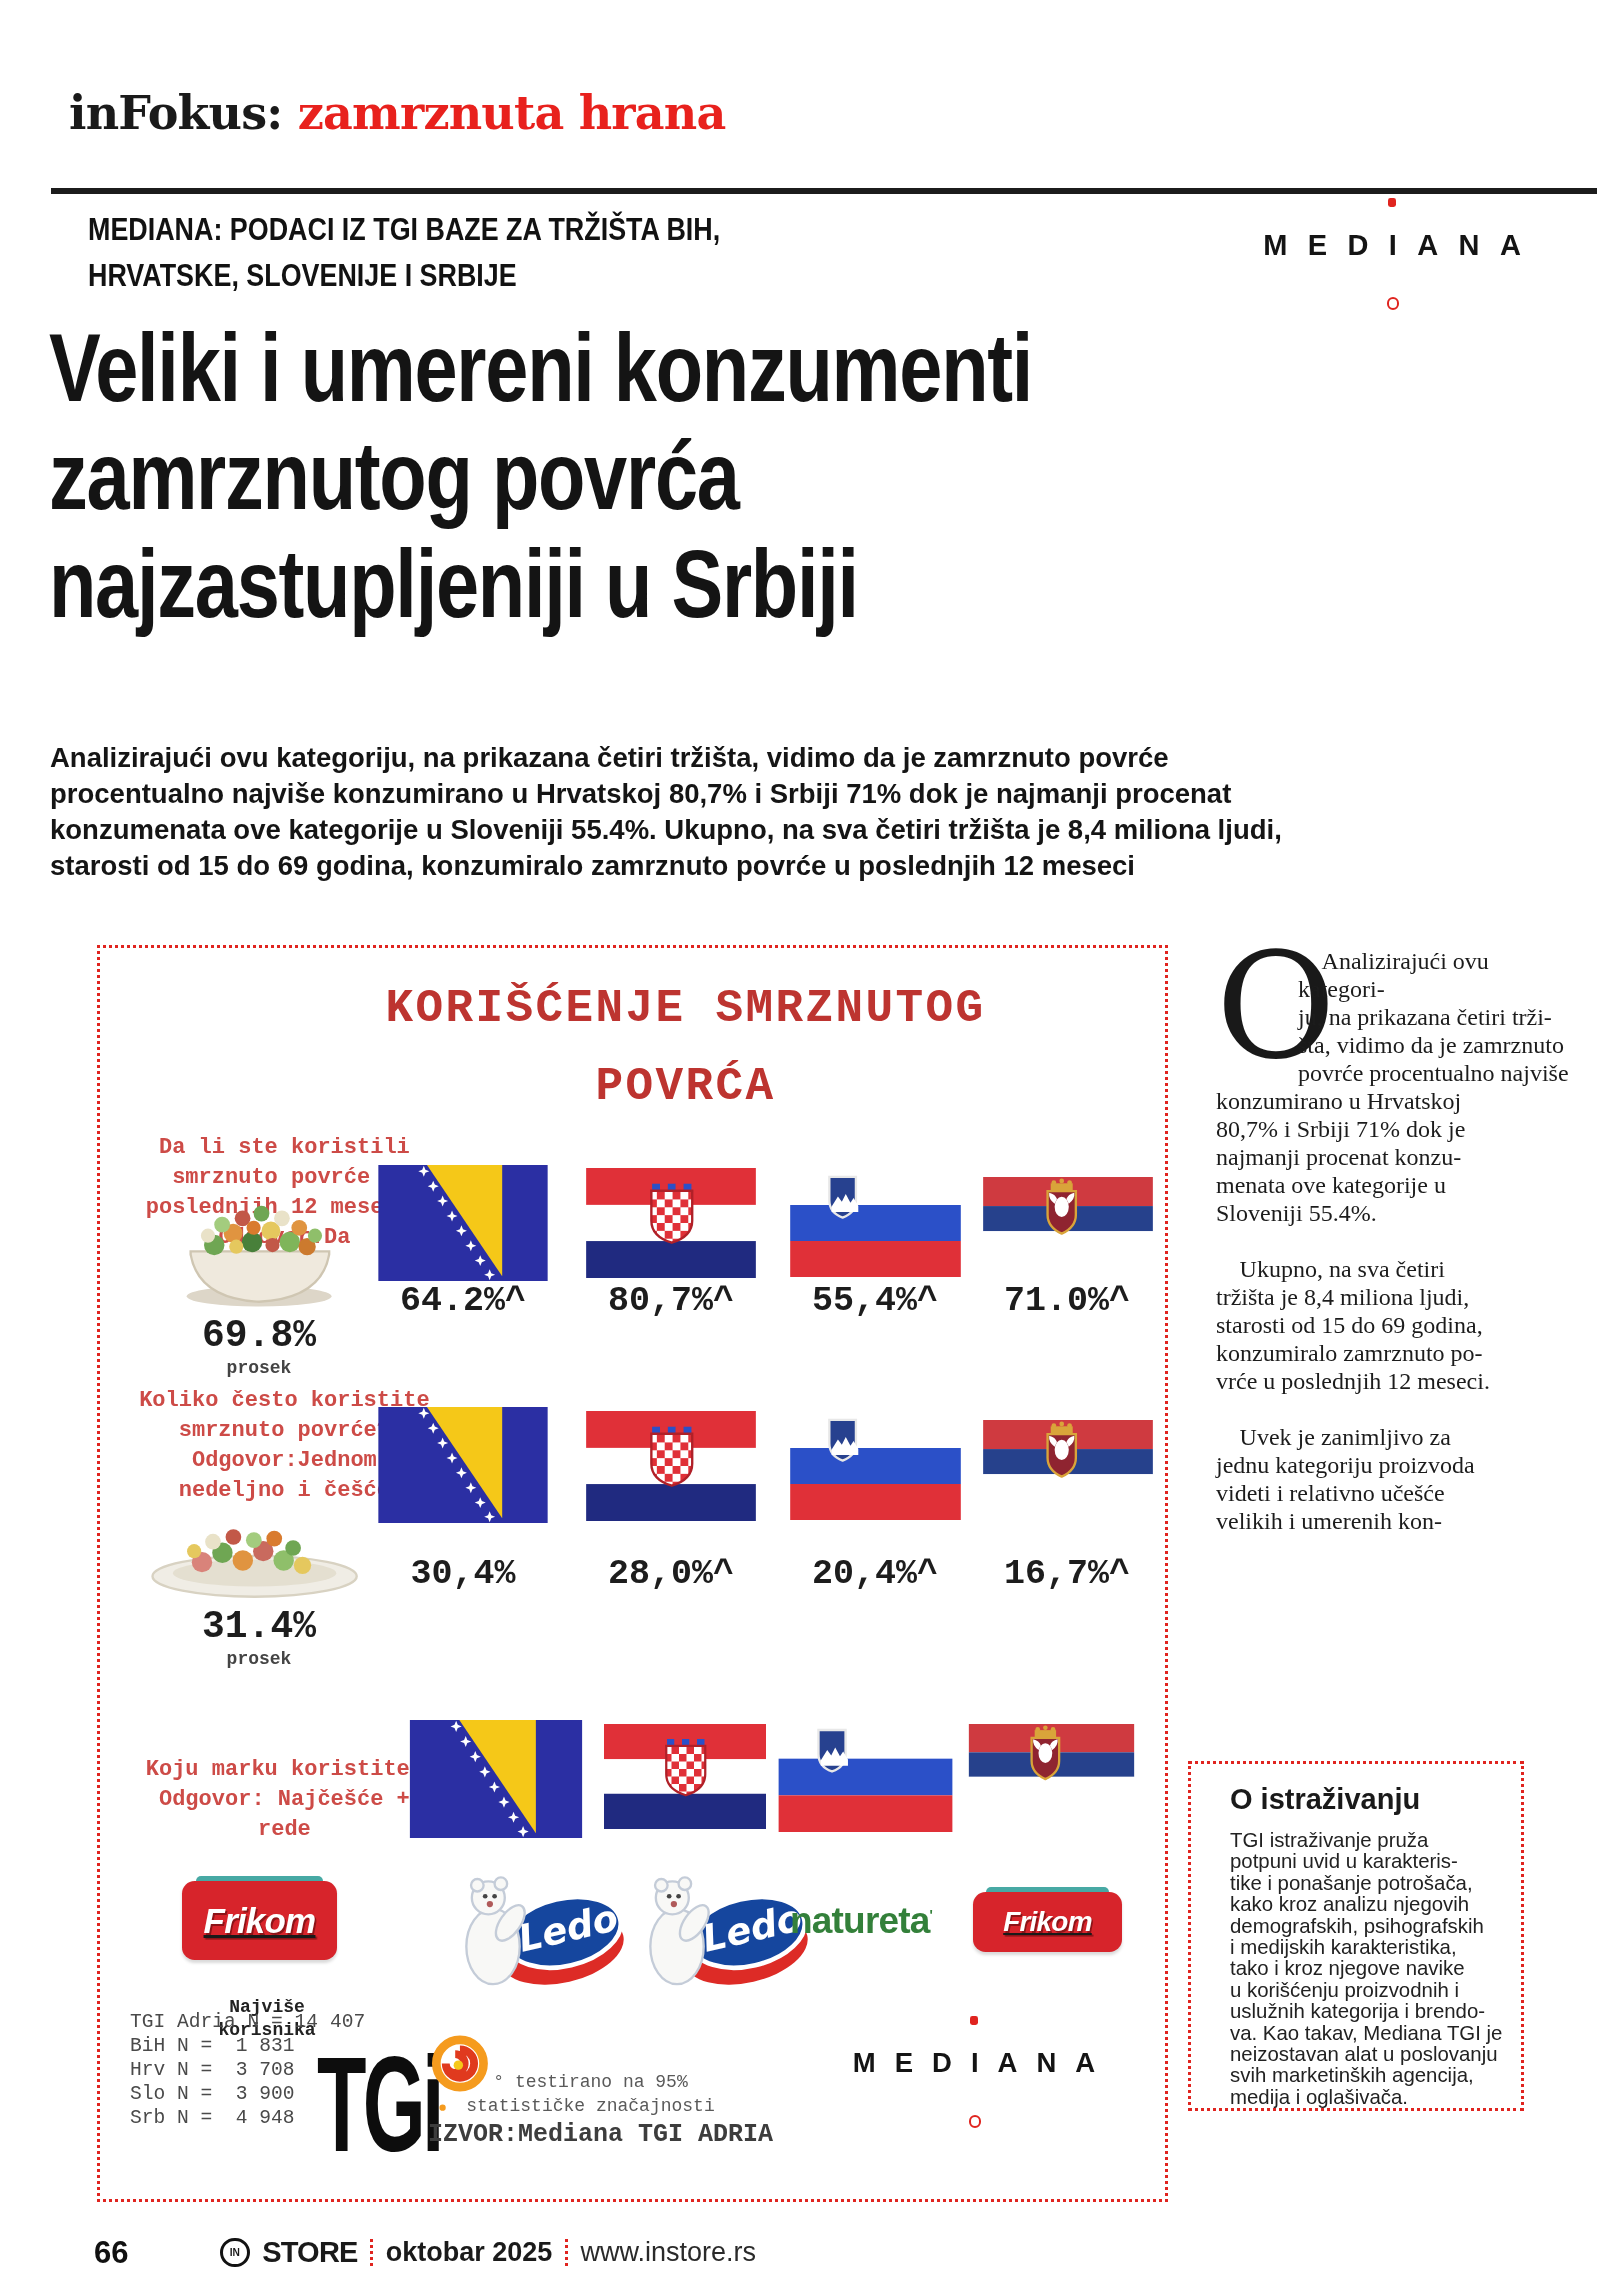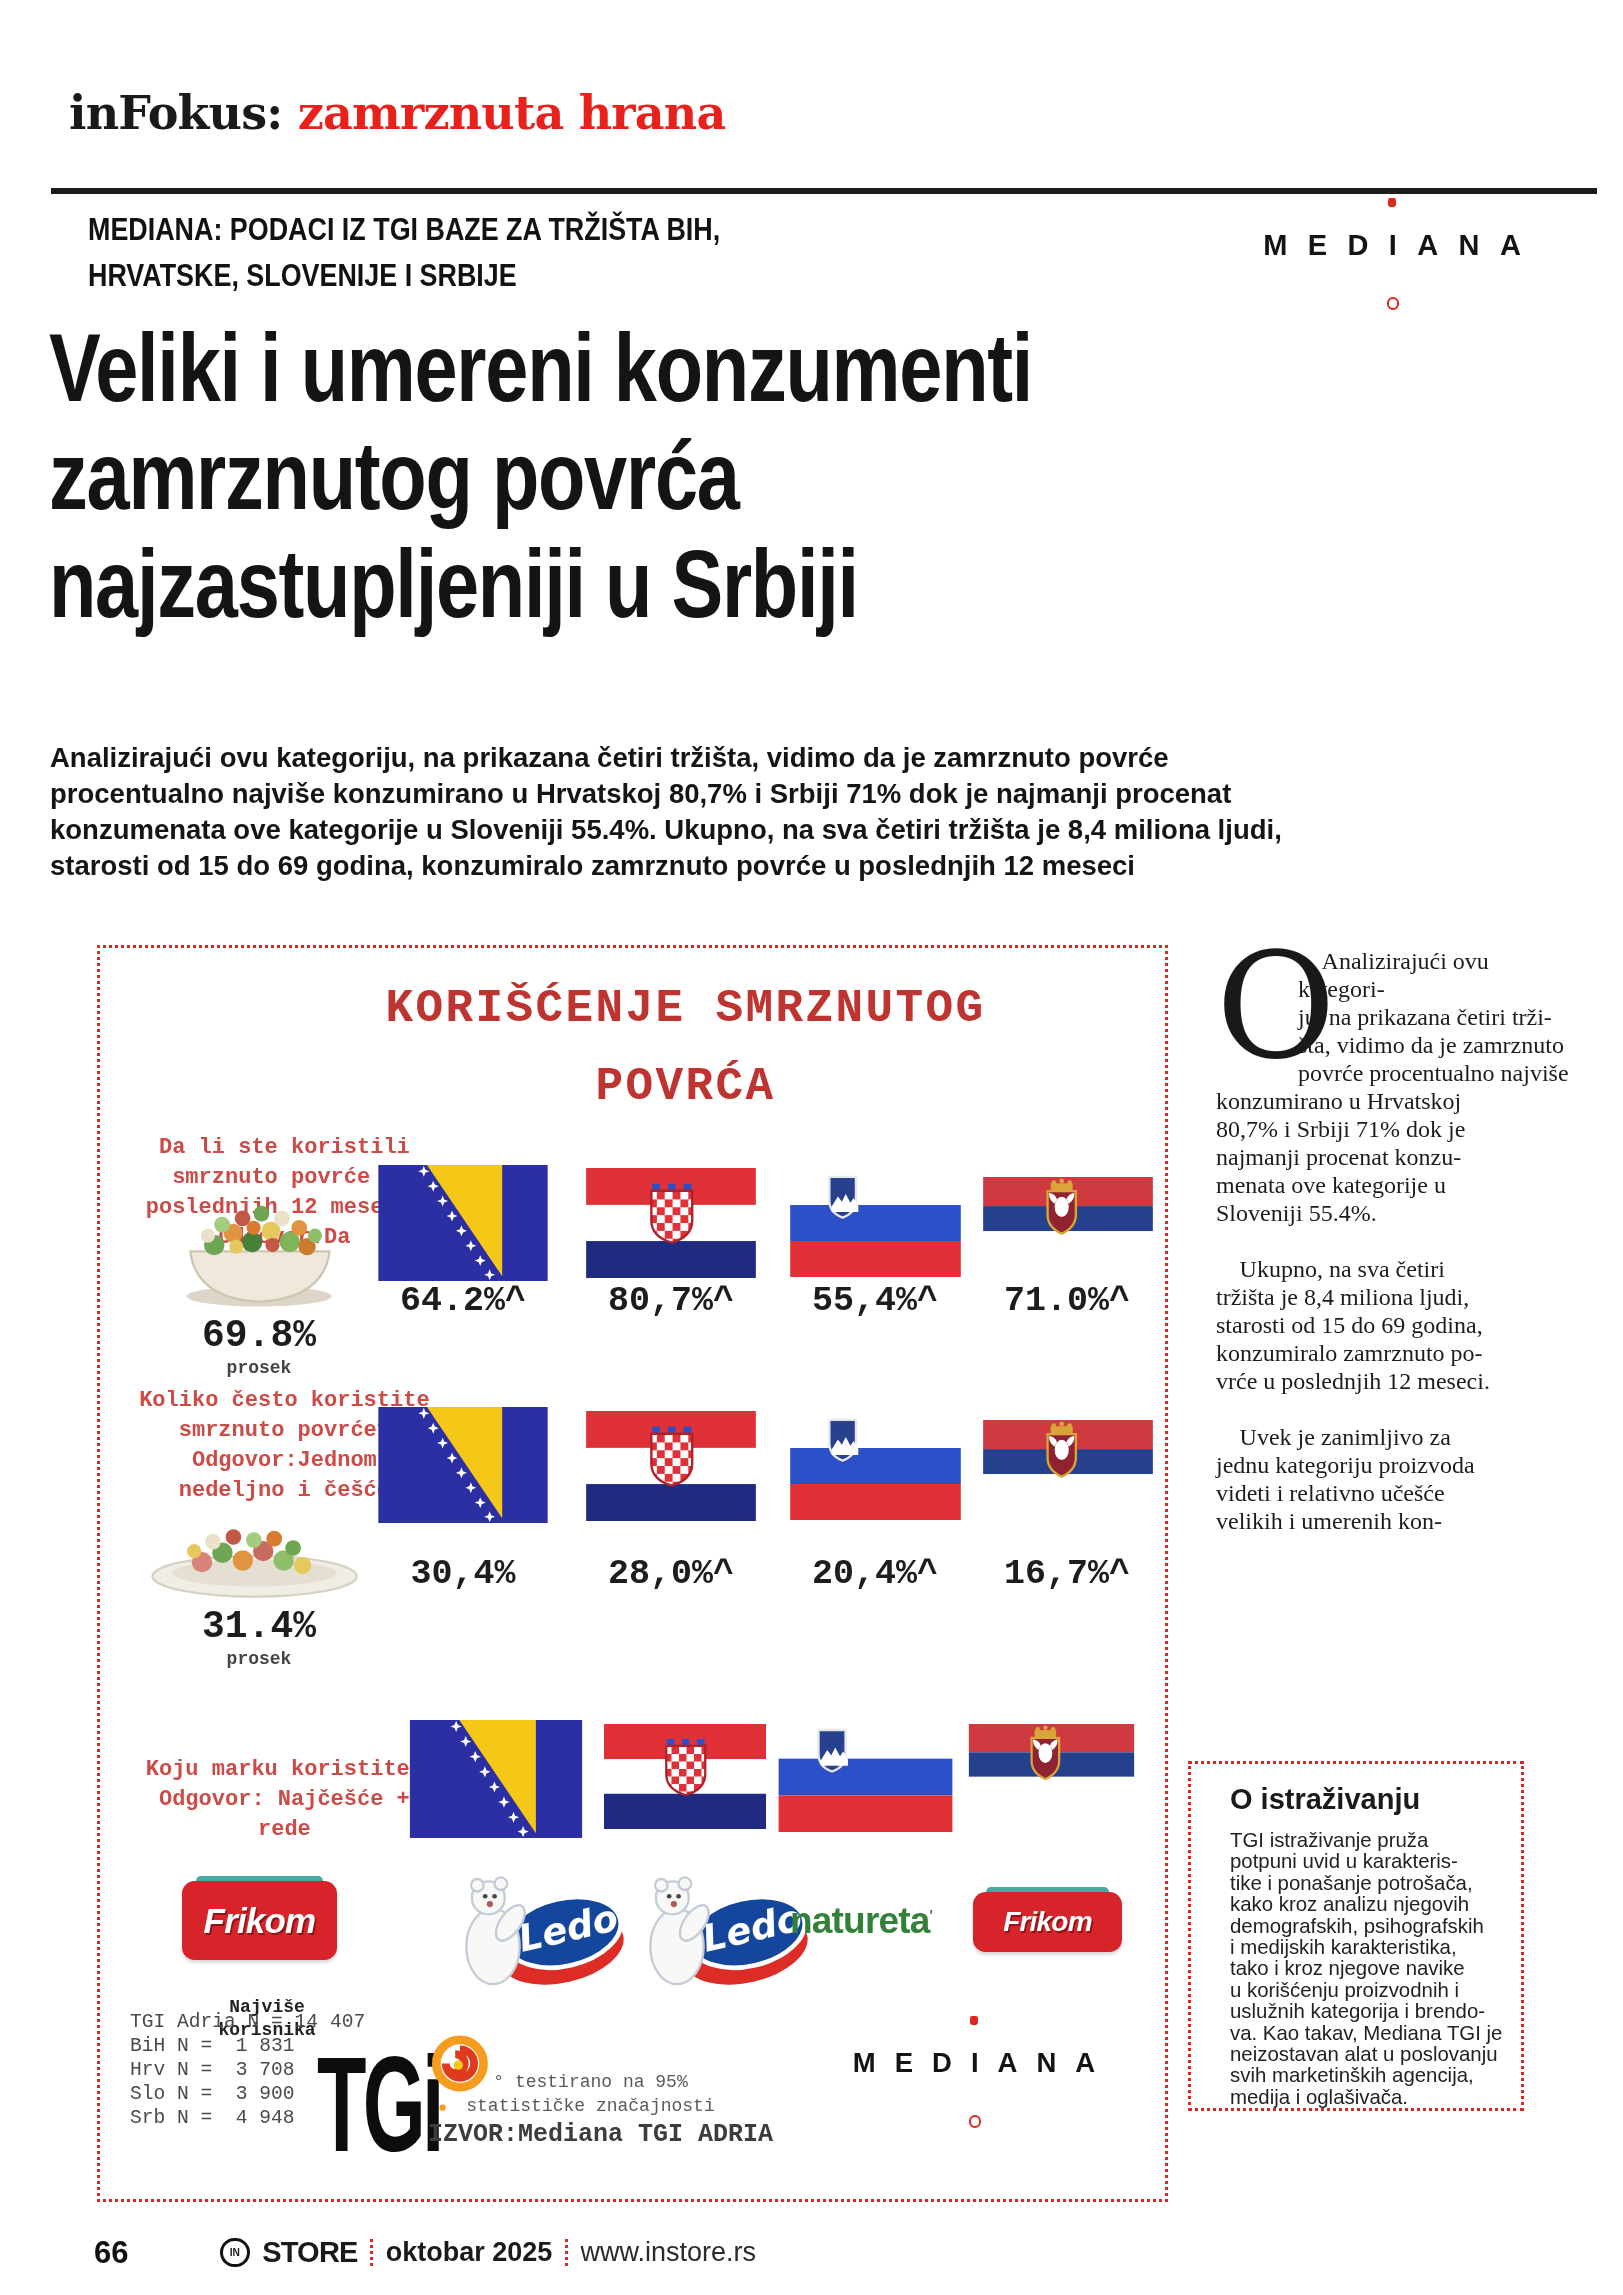--- a/index.html
+++ b/index.html
@@ -38,21 +38,21 @@
   .q{font-weight:bold;color:#cd4b47;text-align:center;font-size:22px;line-height:30px;width:353px;left:7.9px;}
   .q1{top:185px;} .q2{top:438px;} .q3{top:807px;}
   .flag{position:absolute;}
   .flag svg{width:100%;height:100%;display:block;}
   .pct{font-weight:bold;font-size:35px;color:#1d1d1d;width:204px;text-align:center;}
   .avg{font-weight:bold;font-size:38px;color:#1d1d1d;width:204px;text-align:center;left:57px;}
   .avg-lab{font-size:18px;color:#444;width:204px;text-align:center;left:57px;font-weight:bold;}
 
   
   .frikom{background:#d7242b;border-radius:12.6px;display:flex;align-items:center;justify-content:center;
-          box-shadow:0 2.4px 3.1px rgba(0,0,0,.15);}
+          box-shadow:0 2.4px 3.1px rgba(0,0,0,.15);text-decoration:underline;}
   .frikom:before{content:"";position:absolute;top:-5.5px;left:9%;width:82%;height:10.2px;background:#47a9a4;border-radius:5.5px;z-index:-1;}
   .frikom span{color:#fff;font-weight:bold;font-style:italic;font-size:35px;letter-spacing:-0.8px;text-shadow:1.6px 1.6px 0 #8d1418;}
   .frikom.small span{font-size:28px;}
   .ledo{width:177px;height:124px;}
   .ledo svg{position:absolute;left:0;top:0;width:100%;height:100%;}
   .ledo .ledo-text{position:absolute;left:66px;top:39px;transform:rotate(-13deg);color:#fff;font-weight:bold;font-style:italic;
                    font-size:37px;font-family:"DejaVu Sans",sans-serif;}
   .natureta{width:165px;text-align:left;color:#33803a;font-weight:bold;font-size:37px;letter-spacing:-0.8px;}
   .note-brand{left:69px;top:1048px;width:196px;text-align:center;font-weight:bold;font-size:18px;line-height:23px;color:#222;}
   .sample{left:30px;top:1062px;font-size:19.6px;line-height:24px;color:#4a4a4a;}

